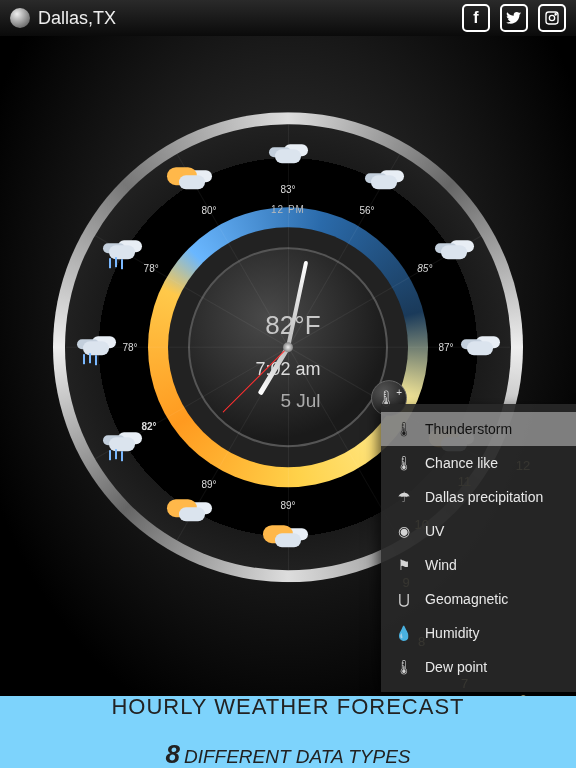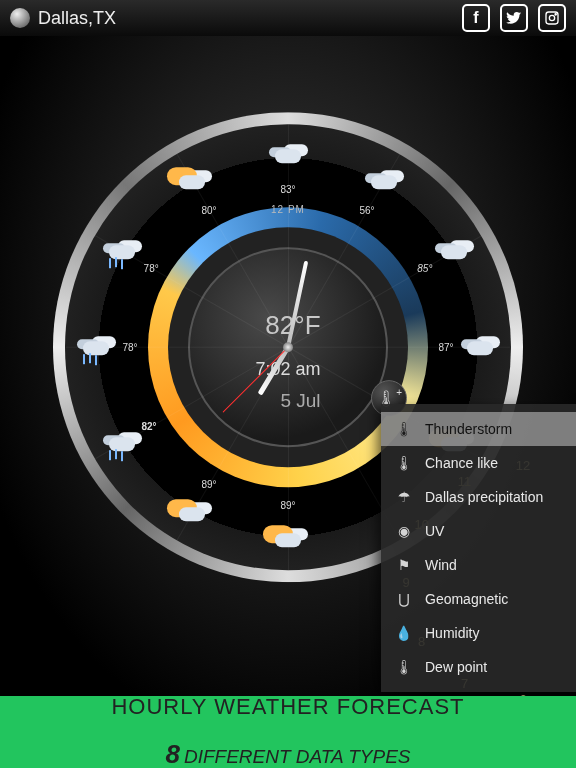--- a/index.html
+++ b/index.html
@@ -34,21 +34,21 @@
 .hand{position:absolute;left:50%;top:50%;transform-origin:bottom center;background:linear-gradient(#fff,#bbb);border-radius:2px;}
 .hand.h{width:5px;height:55px;transform:translate(-50%,-100%) rotate(211deg);}
 .hand.m{width:4px;height:88px;transform:translate(-50%,-100%) rotate(12deg);}
 .hand.s{width:1px;height:92px;background:#ff3030;transform:translate(-50%,-100%) rotate(225deg);}
 .pin{position:absolute;left:50%;top:50%;width:10px;height:10px;border-radius:50%;background:radial-gradient(#eee,#555);transform:translate(-50%,-50%);}
 .thermo-btn{position:absolute;left:318px;top:268px;width:36px;height:36px;border-radius:50%;background:radial-gradient(circle at 35% 30%,#555,#111);border:1px solid #666;display:flex;align-items:center;justify-content:center;color:#ddd;font-size:16px;}
 .menu{position:absolute;right:0;top:368px;width:195px;background:rgba(40,40,40,.92);padding:8px 0;box-shadow:-4px 4px 12px rgba(0,0,0,.6);}
 .mitem{display:flex;align-items:center;padding:8px 14px;color:#e8e8e8;font-size:14px;gap:12px;}
 .mitem.sel{background:rgba(200,200,200,.55);color:#111;}
 .micon{width:18px;height:18px;display:flex;align-items:center;justify-content:center;font-size:14px;opacity:.9;}
-.caption{position:absolute;left:0;bottom:0;width:576px;height:72px;background:#22c55e;display:flex;flex-direction:column;align-items:center;justify-content:center;}
+.caption{position:absolute;left:0;bottom:0;width:576px;height:72px;background:#7dd3fc;display:flex;flex-direction:column;align-items:center;justify-content:center;}
 .caption .l1{font-size:22px;letter-spacing:1px;color:#222;}
 .caption .l2{font-size:19px;font-style:italic;color:#222;margin-top:19px;}
 .caption .l2 b{font-size:26px;font-style:italic;font-weight:900;margin-right:4px;}
 </style>
 </head>
 <body>
 
 <div class="topbar">
   <div class="globe"></div>
   <div class="loc">Dallas,TX</div>

